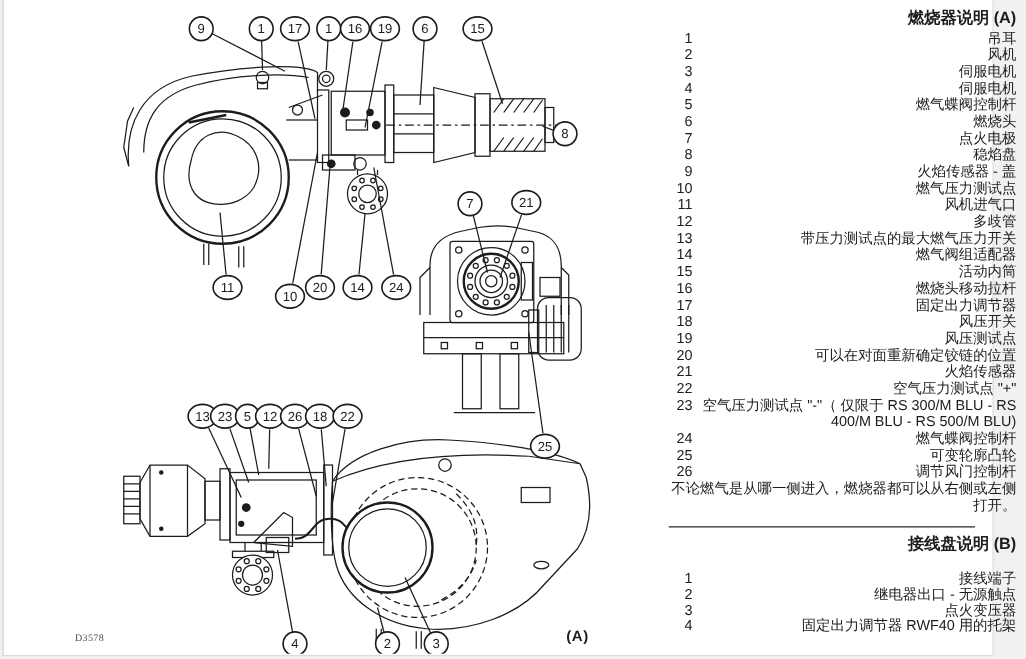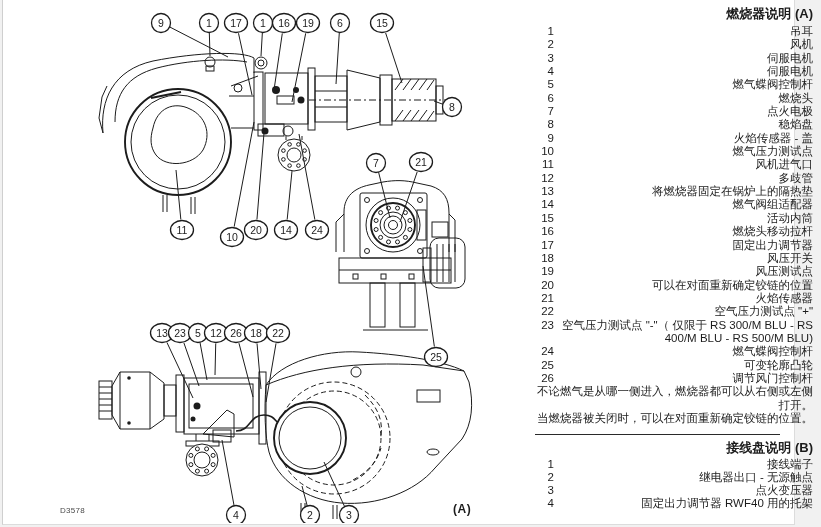--- a/index.html
+++ b/index.html
@@ -17,34 +17,34 @@
     border-bottom:1px solid #dcdcdc;
   }
   .figure{position:absolute;left:0;top:0;width:505px;height:523px;}
   .figure svg{position:absolute;left:0;top:0;}
   .fig-label{
     position:absolute;left:450px;top:502px;
     font-weight:bold;font-size:12px;letter-spacing:.5px;
   }
   .drawing-code{
     position:absolute;left:57px;top:506px;
-    font-size:8px;color:#4a4a4a;letter-spacing:.3px;
+    font-size:8px;color:#4a4a4a;letter-spacing:.3px;font-family:Liberation Serif, serif;
   }
   .legend{
     position:absolute;left:532px;top:6px;width:278px;
     font-size:11.5px;line-height:13.35px;text-align:right;
   }
   .lg-title{font-size:13px;font-weight:bold;line-height:16px;margin:0 0 3px 0;}
   .lg-row{display:flex;}
   .lg-num{flex:0 0 19px;}
   .lg-txt{flex:1;}
   .lg-notes{margin-top:0;}
   .lg-note{margin:0;}
   .lg-rule{border:none;border-top:1px solid #2a2a2a;width:245px;margin:9px 0 5px 0;}
-  .legend-b .lg-title{margin-bottom:2px;}
+  .legend-b .lg-title{margin-bottom:14px;}
   .legend-b .lg-row{line-height:12.8px;}
   
   .art path,.art line,.art rect,.art circle,.art ellipse,.art polyline{
     stroke:#1c1c1c;stroke-width:1;fill:none;
   }
   .art .bold{stroke-width:1.9;}
   .art .fill{fill:#1c1c1c;stroke:none;}
   .art .white{fill:#ffffff;}
   .art .dash{stroke-dasharray:7 3 2 3;}
   .art .dash2{stroke-dasharray:5 3;}
@@ -437,21 +437,21 @@
         <div class="lg-row">
           <span class="lg-num">11</span>
           <span class="lg-txt">风机进气口</span>
         </div>
         <div class="lg-row">
           <span class="lg-num">12</span>
           <span class="lg-txt">多歧管</span>
         </div>
         <div class="lg-row">
           <span class="lg-num">13</span>
-          <span class="lg-txt">将燃烧器固定在锅炉上的隔热垫</span>
+          <span class="lg-txt">带压力测试点的最大燃气压力开关</span>
         </div>
         <div class="lg-row">
           <span class="lg-num">14</span>
           <span class="lg-txt">燃气阀组适配器</span>
         </div>
         <div class="lg-row">
           <span class="lg-num">15</span>
           <span class="lg-txt">活动内筒</span>
         </div>
         <div class="lg-row">
@@ -494,21 +494,20 @@
           <span class="lg-num">25</span>
           <span class="lg-txt">可变轮廓凸轮</span>
         </div>
         <div class="lg-row">
           <span class="lg-num">26</span>
           <span class="lg-txt">调节风门控制杆</span>
         </div>
       </div>
     <div class="lg-notes" id="legend-a-notes">
         <p class="lg-note">不论燃气是从哪一侧进入，燃烧器都可以从右侧或左侧打开。</p>
-        <p class="lg-note">当燃烧器被关闭时，可以在对面重新确定铰链的位置。</p>
       </div>
     <hr class="lg-rule">
     <div class="legend-b">
       <p class="lg-title">接线盘说明 (B)</p>
       <div id="legend-b-list">
           <div class="lg-row">
             <span class="lg-num">1</span>
             <span class="lg-txt">接线端子</span>
           </div>
           <div class="lg-row">

